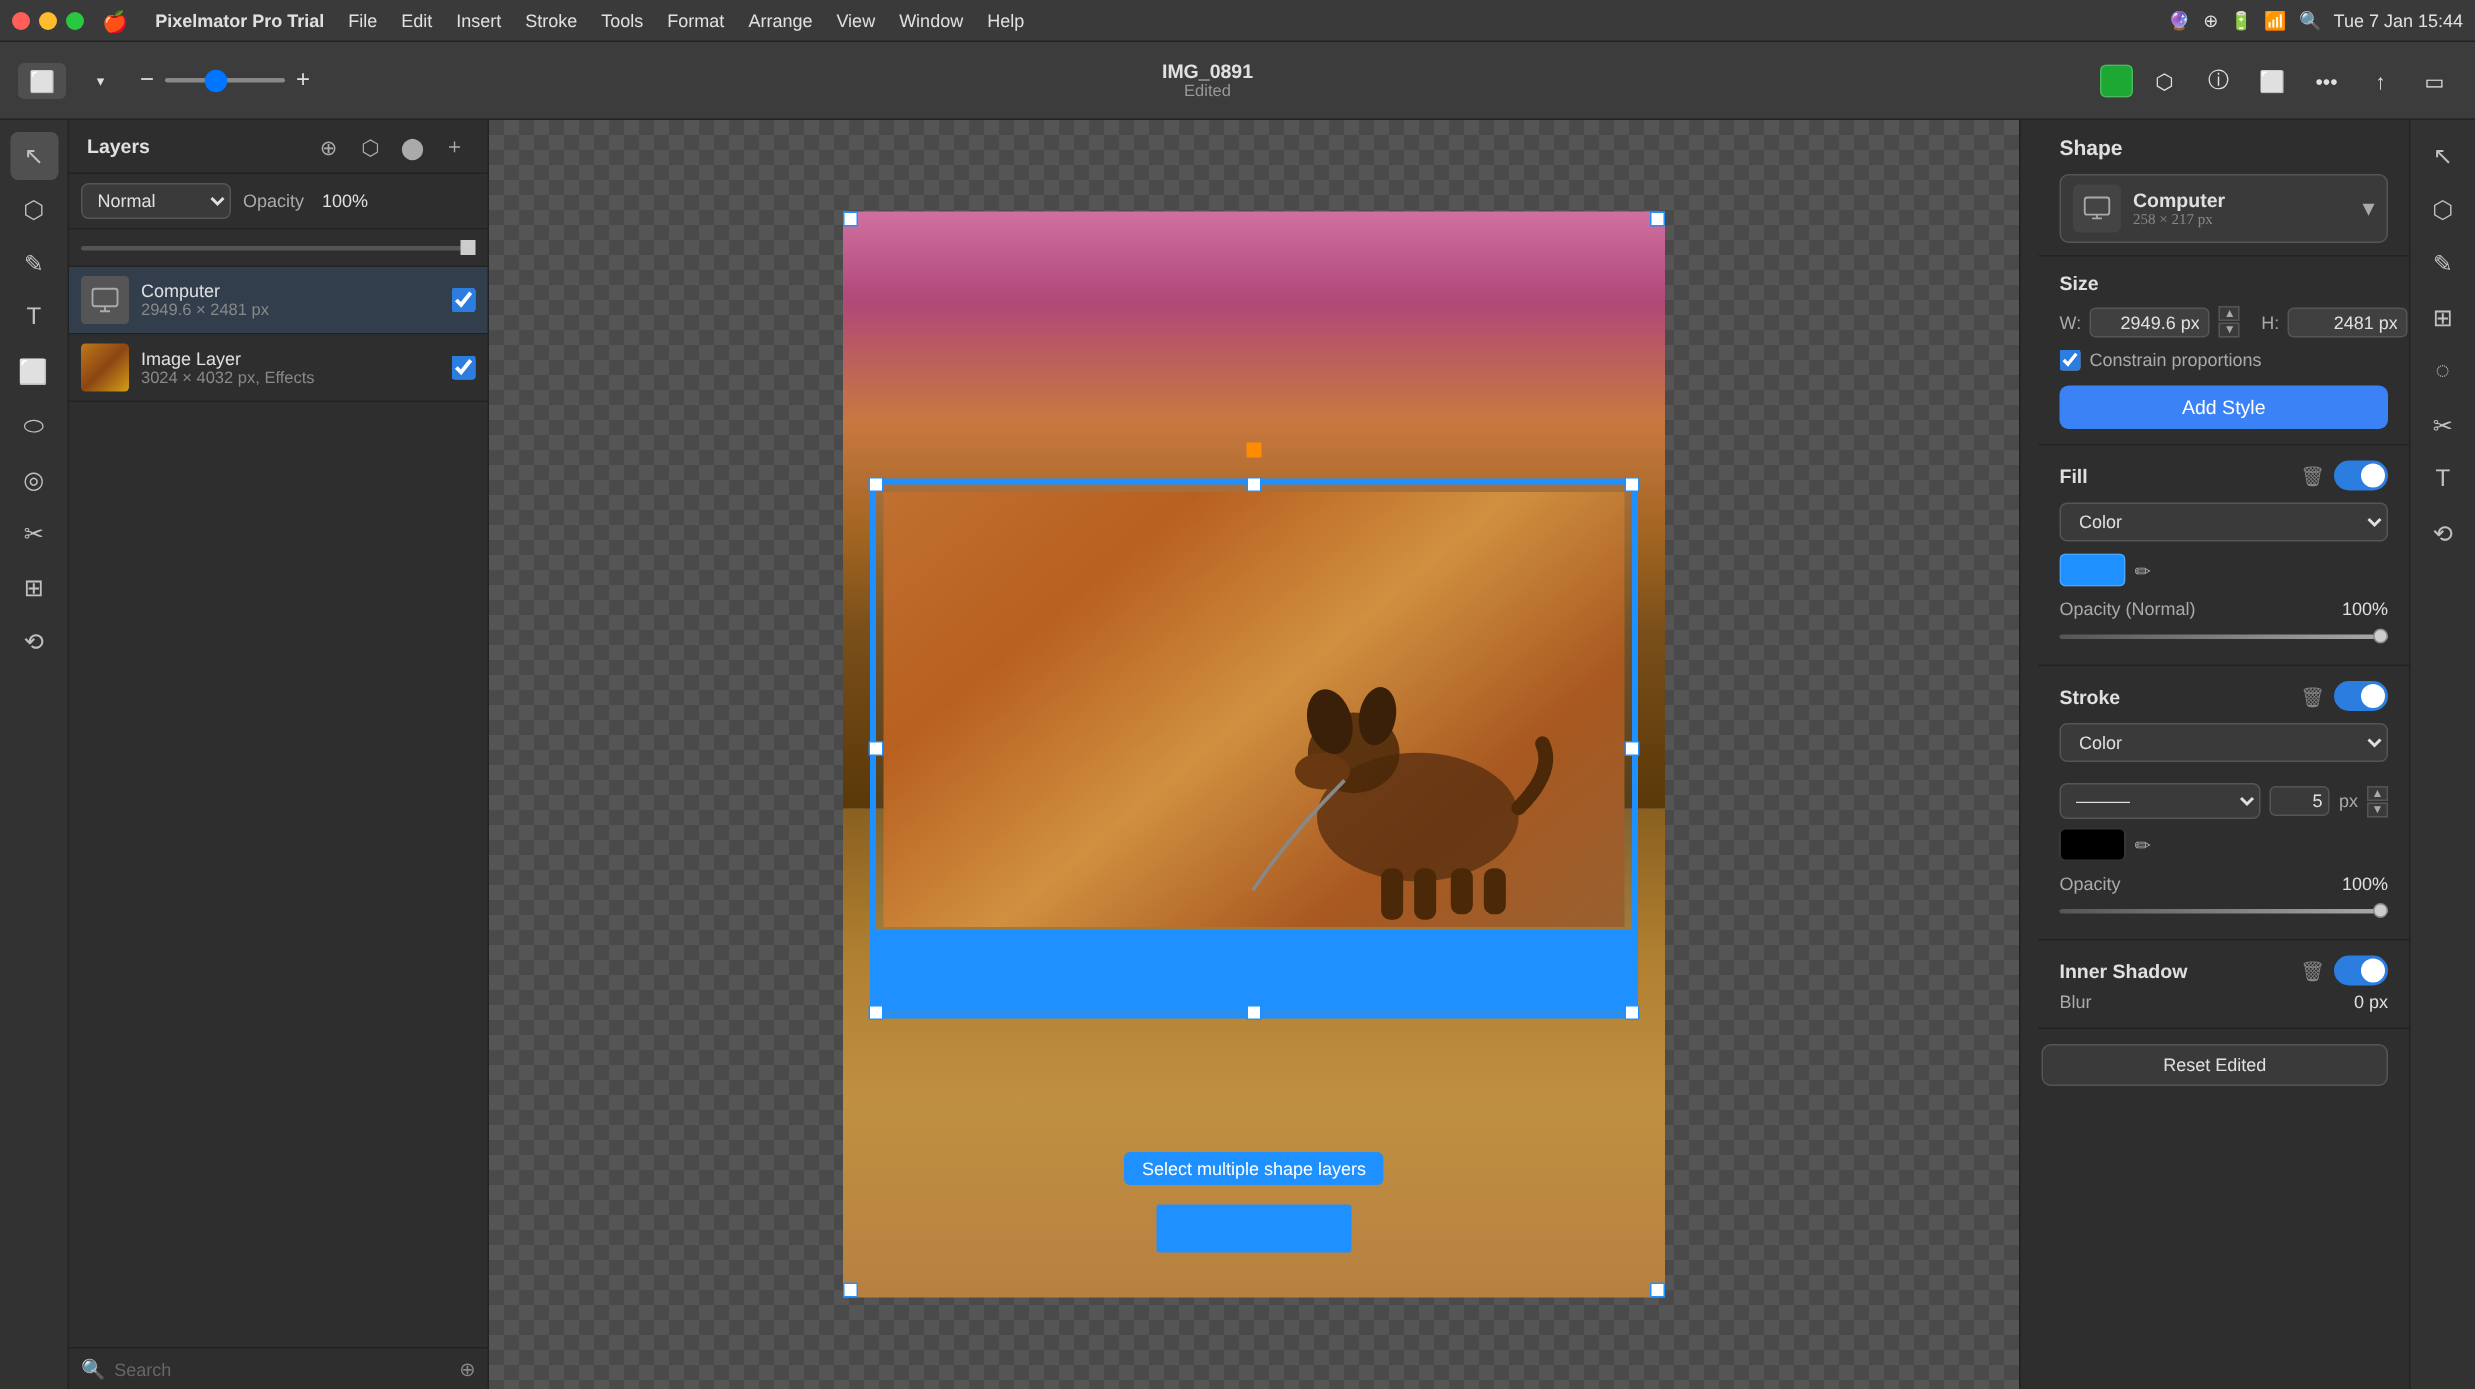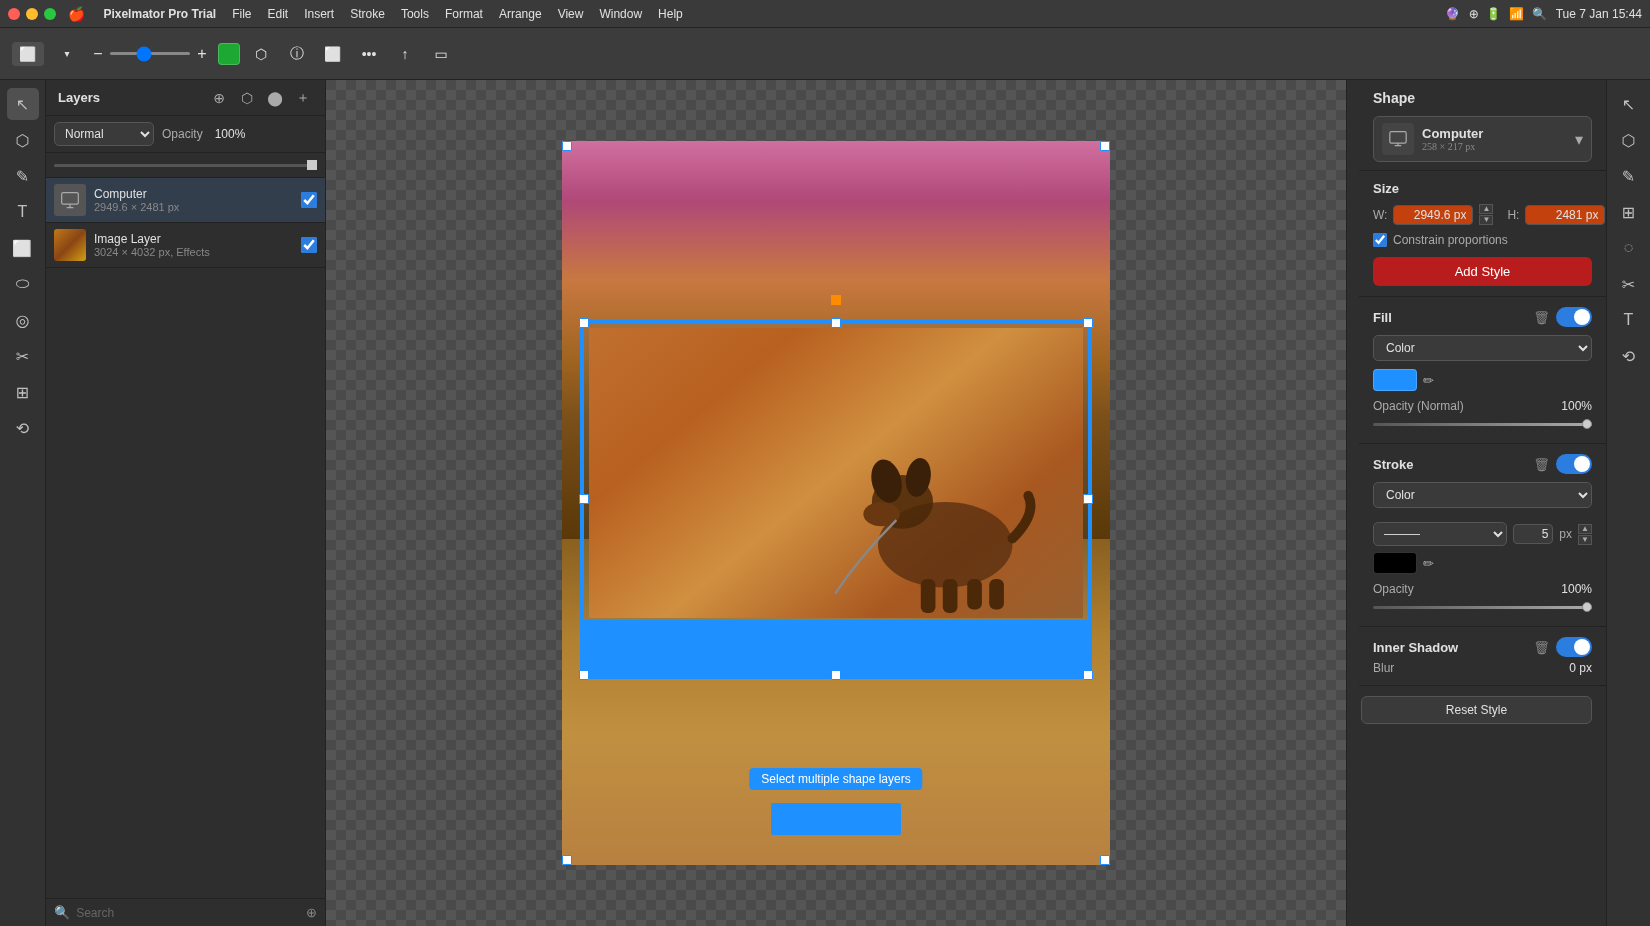--- a/index.html
+++ b/index.html
@@ -450,21 +450,21 @@
     .size-row {
       display: flex;
       align-items: center;
       gap: 6px;
       margin-bottom: 8px;
     }
     .size-label { font-size: 12px; color: #aaa; width: 20px; }
     .size-value {
       font-size: 12px;
       color: #e0e0e0;
-      background: #c2410c;
+      background: #404040;
       border: 1px solid #555;
       border-radius: 4px;
       padding: 2px 6px;
       width: 80px;
       text-align: right;
     }
     .size-stepper {
       display: flex;
       flex-direction: column;
       gap: 1px;
@@ -487,21 +487,21 @@
       gap: 6px;
       margin-bottom: 10px;
     }
     .constrain-check {
       accent-color: #2c7de0;
     }
     .constrain-label { font-size: 12px; color: #aaa; }
 
     .add-style-btn {
       width: 100%;
-      background: #b91c1c;
+      background: #3b82f6;
       border: none;
       border-radius: 6px;
       color: white;
       font-size: 13px;
       font-weight: 500;
       padding: 7px 0;
       cursor: pointer;
     }
 
     
@@ -662,20 +662,24 @@
 </div>
 
 <div class="toolbar">
   <button class="toolbar-sidebar-btn">⬜</button>
   <button class="toolbar-icon-btn" style="font-size:10px;">▾</button>
   <div class="toolbar-zoom">
     <span class="zoom-minus">−</span>
     <input type="range" class="zoom-slider" value="40" min="0" max="100" style="">
     <span class="zoom-plus">+</span>
   </div>
+  <div class="toolbar-title">
+    <span class="toolbar-filename">IMG_0891</span>
+    <span class="toolbar-subtitle">Edited</span>
+  </div>
   <div class="toolbar-right">
     <div class="color-swatch"></div>
     <button class="toolbar-icon-btn">⬡</button>
     <button class="toolbar-icon-btn">ⓘ</button>
     <button class="toolbar-icon-btn">⬜</button>
     <button class="toolbar-icon-btn">•••</button>
     <button class="toolbar-icon-btn">↑</button>
     <button class="toolbar-icon-btn">▭</button>
   </div>
 </div>
@@ -926,21 +930,21 @@
         <span class="fill-title">Inner Shadow</span>
         <button class="fill-delete">🗑</button>
         <div class="toggle-switch"></div>
       </div>
       <div class="blur-row">
         <span>Blur</span>
         <span class="blur-value">0 px</span>
       </div>
     </div>
 
-    <button class="reset-style-btn">Reset Style</button>
+    <button class="reset-style-btn">Reset Edited</button>
   </div>
 
   <div class="right-tools-strip">
     <button class="tool-btn">↖</button>
     <button class="tool-btn">⬡</button>
     <button class="tool-btn">✎</button>
     <button class="tool-btn">⊞</button>
     <button class="tool-btn">◌</button>
     <button class="tool-btn">✂</button>
     <button class="tool-btn">T</button>

